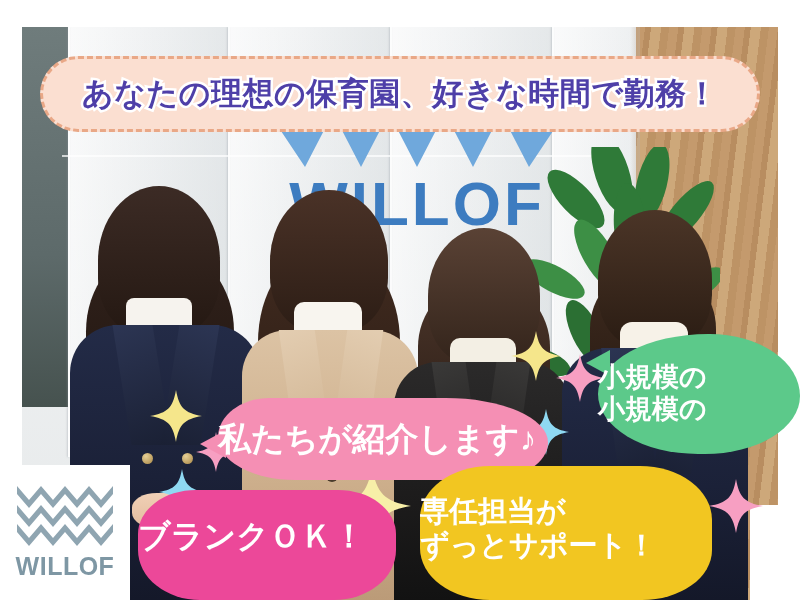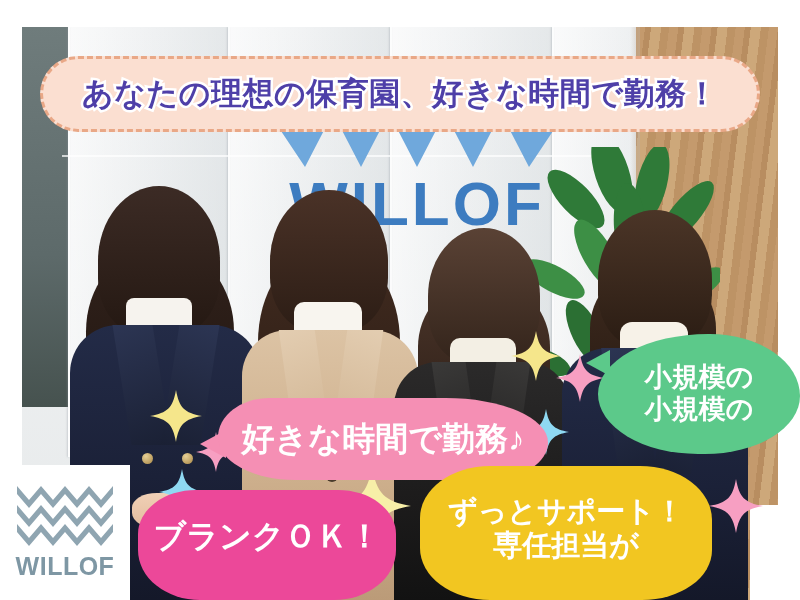--- a/index.html
+++ b/index.html
@@ -187,21 +187,21 @@
     text-shadow: 0 0 1px #fff;
   }
 
   
   .sparkles { position:absolute; inset:0; z-index: 30; pointer-events:none; }
   .spark { position:absolute; }
 
   
   .bubble {
     position: absolute; z-index: 35;
-    display:flex; flex-direction:column; align-items:center; justify-content:center;
+    display:flex; flex-direction:column; align-items:flex-start; justify-content:center;
     color:#ffffff; text-align:center; line-height:1.18;
   }
   .b-pink {
     left: 218px; top: 398px; width: 330px; height: 82px;
     background: #f58fb4;
     border-radius: 60px 120px 70px 90px / 46px 52px 44px 50px;
     font-size: 33px; font-weight: 700;
   }
   .b-pink-tail {
     position:absolute; z-index:34; left: 200px; top: 430px;
@@ -398,30 +398,30 @@
   </div>
 
   <div class="b-green-tail"></div>
   <div class="bubble b-green">
     <span class="bline">小規模の</span>
     <span class="bline">小規模の</span>
   </div>
 
   <div class="b-pink-tail"></div>
   <div class="bubble b-pink">
-    <span class="bline">好きな時間で勤務♪</span>
+    <span class="bline">私たちが紹介します♪</span>
   </div>
 
   <div class="bubble b-blue">
     <span class="bline">ブランクＯＫ！</span>
   </div>
 
   <div class="bubble b-yellow">
+    <span class="bline">専任担当が</span>
     <span class="bline">ずっとサポート！</span>
-    <span class="bline">専任担当が</span>
   </div>
 
   <div class="logo-card">
     <svg width="96" height="62" viewBox="0 0 96 62">
       <g fill="#8FA5B1">
         <polygon points="0,2 12,16 24,2 36,16 48,2 60,16 72,2 84,16 96,2 96,10 84,24 72,10 60,24 48,10 36,24 24,10 12,24 0,10"></polygon>
         <polygon points="0,21 12,35 24,21 36,35 48,21 60,35 72,21 84,35 96,21 96,29 84,43 72,29 60,43 48,29 36,43 24,29 12,43 0,29"></polygon>
         <polygon points="0,40 12,54 24,40 36,54 48,40 60,54 72,40 84,54 96,40 96,48 84,62 72,48 60,62 48,48 36,62 24,48 12,62 0,48"></polygon>
       </g>
     </svg>

